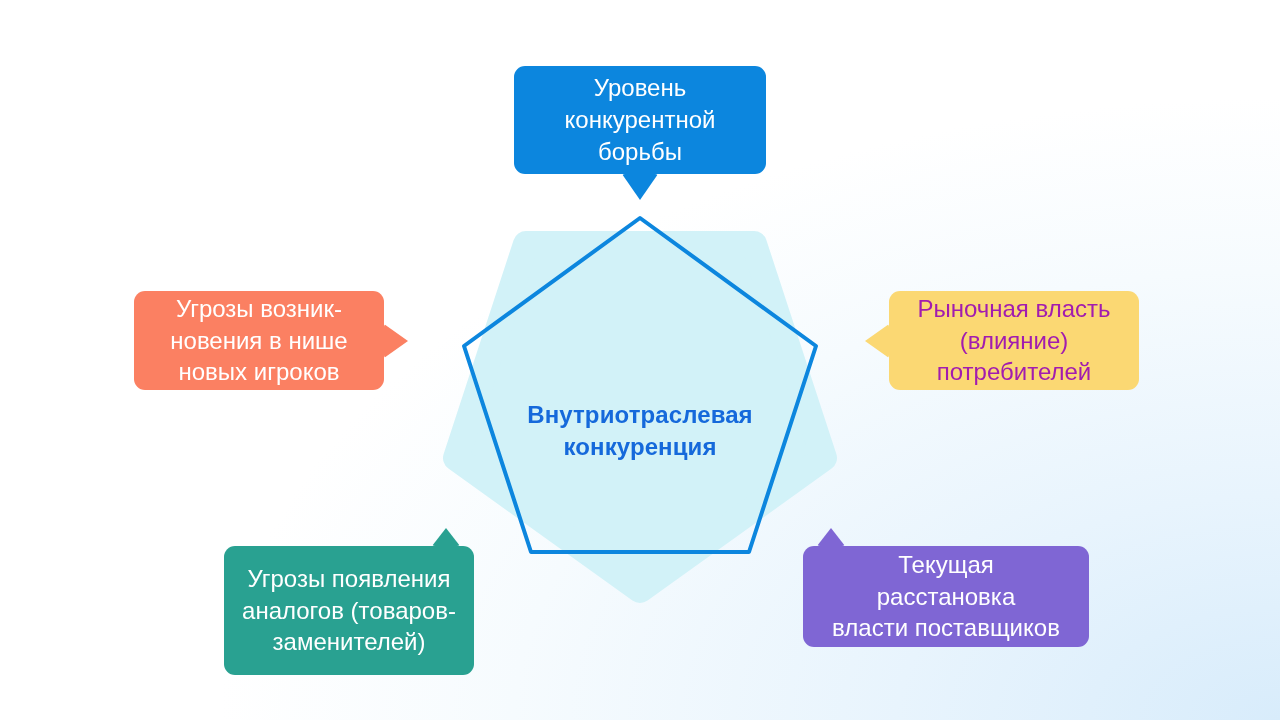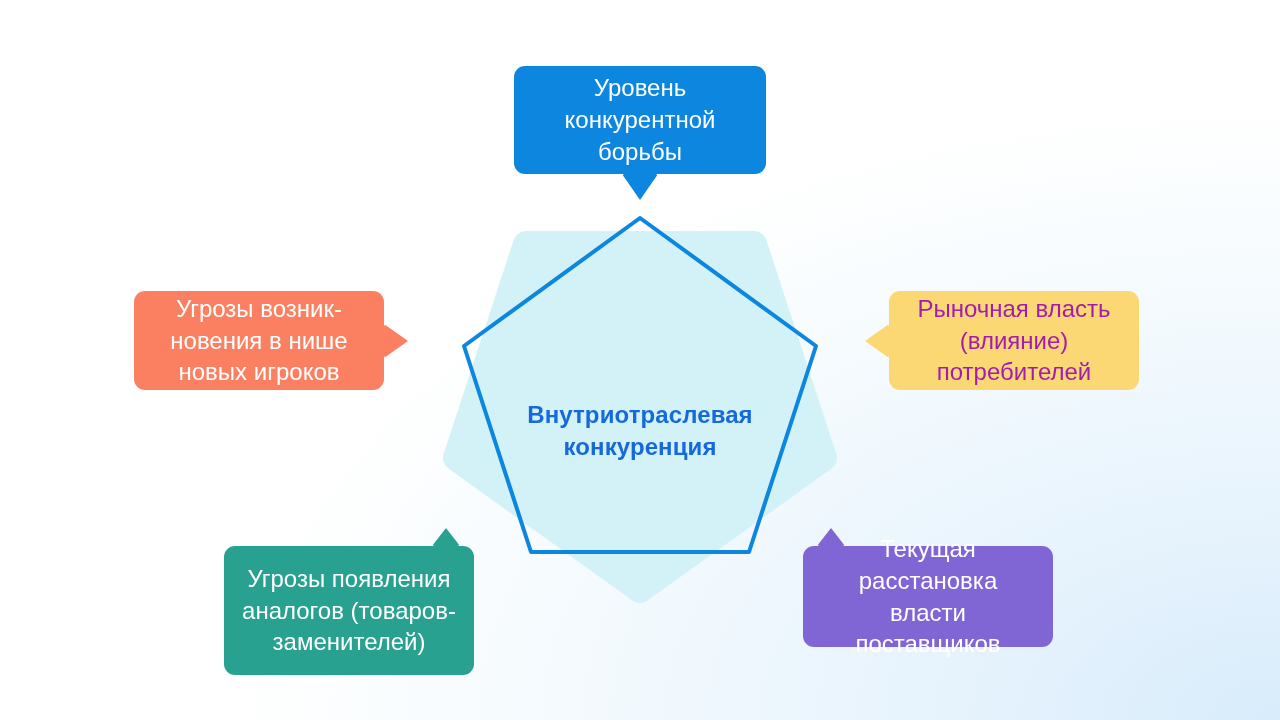--- a/index.html
+++ b/index.html
@@ -145,21 +145,21 @@
     border-left: 14px solid transparent;
     border-right: 14px solid transparent;
     border-bottom: 18px solid #29a191;
     border-radius: 3px;
   }
 
   
   #callout-supplier-power {
     left: 803px;
     top: 546px;
-    width: 250px;
+    width: 286px;
     height: 101px;
     background: #7f66d4;
   }
   #tail-supplier-power {
     bottom: 100%;
     left: 14px;
     border-left: 14px solid transparent;
     border-right: 14px solid transparent;
     border-bottom: 18px solid #7f66d4;
     border-radius: 3px;

